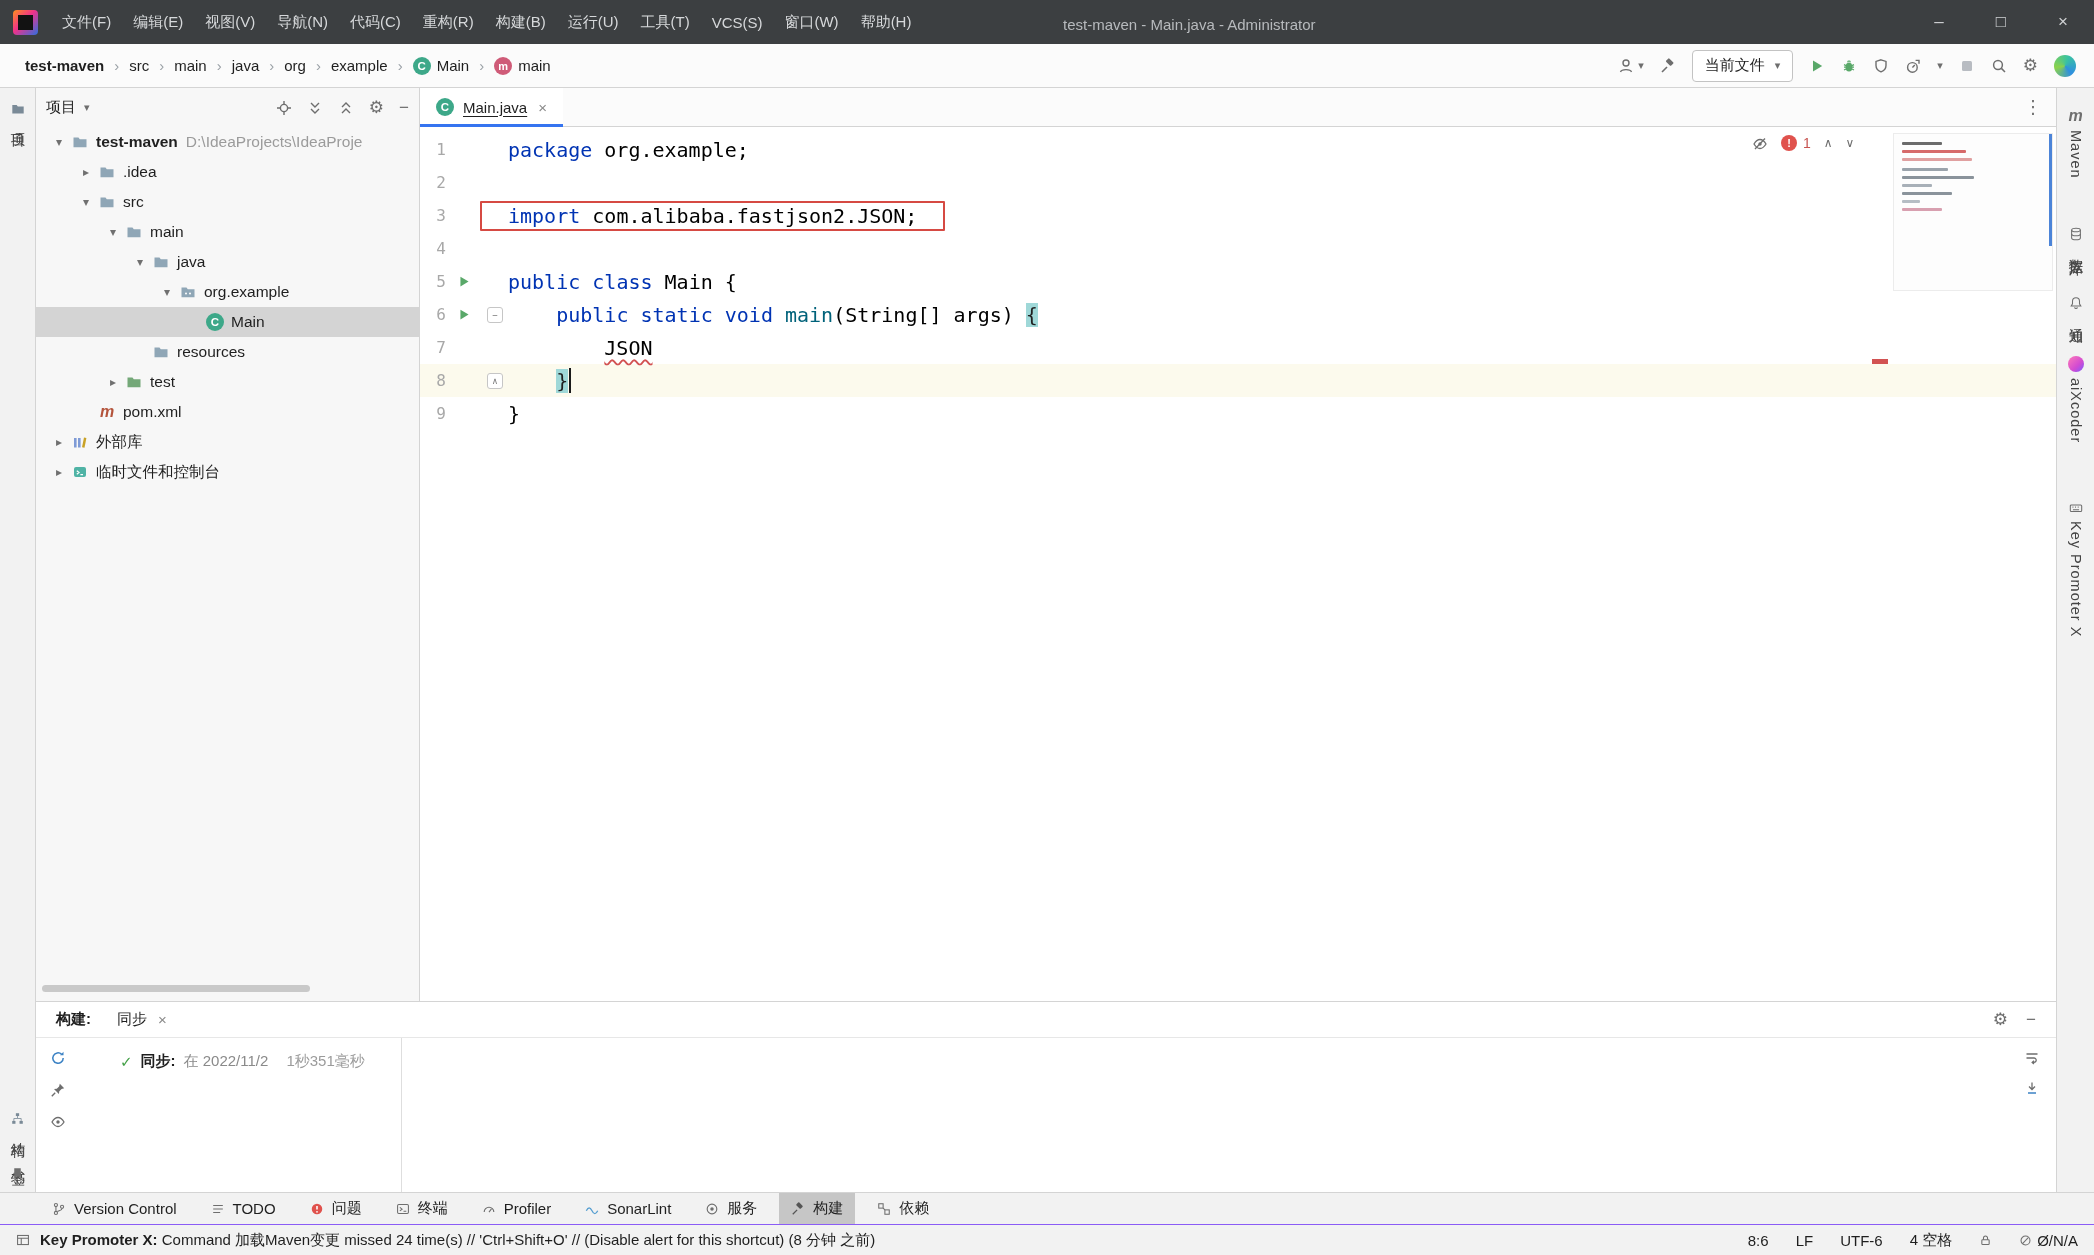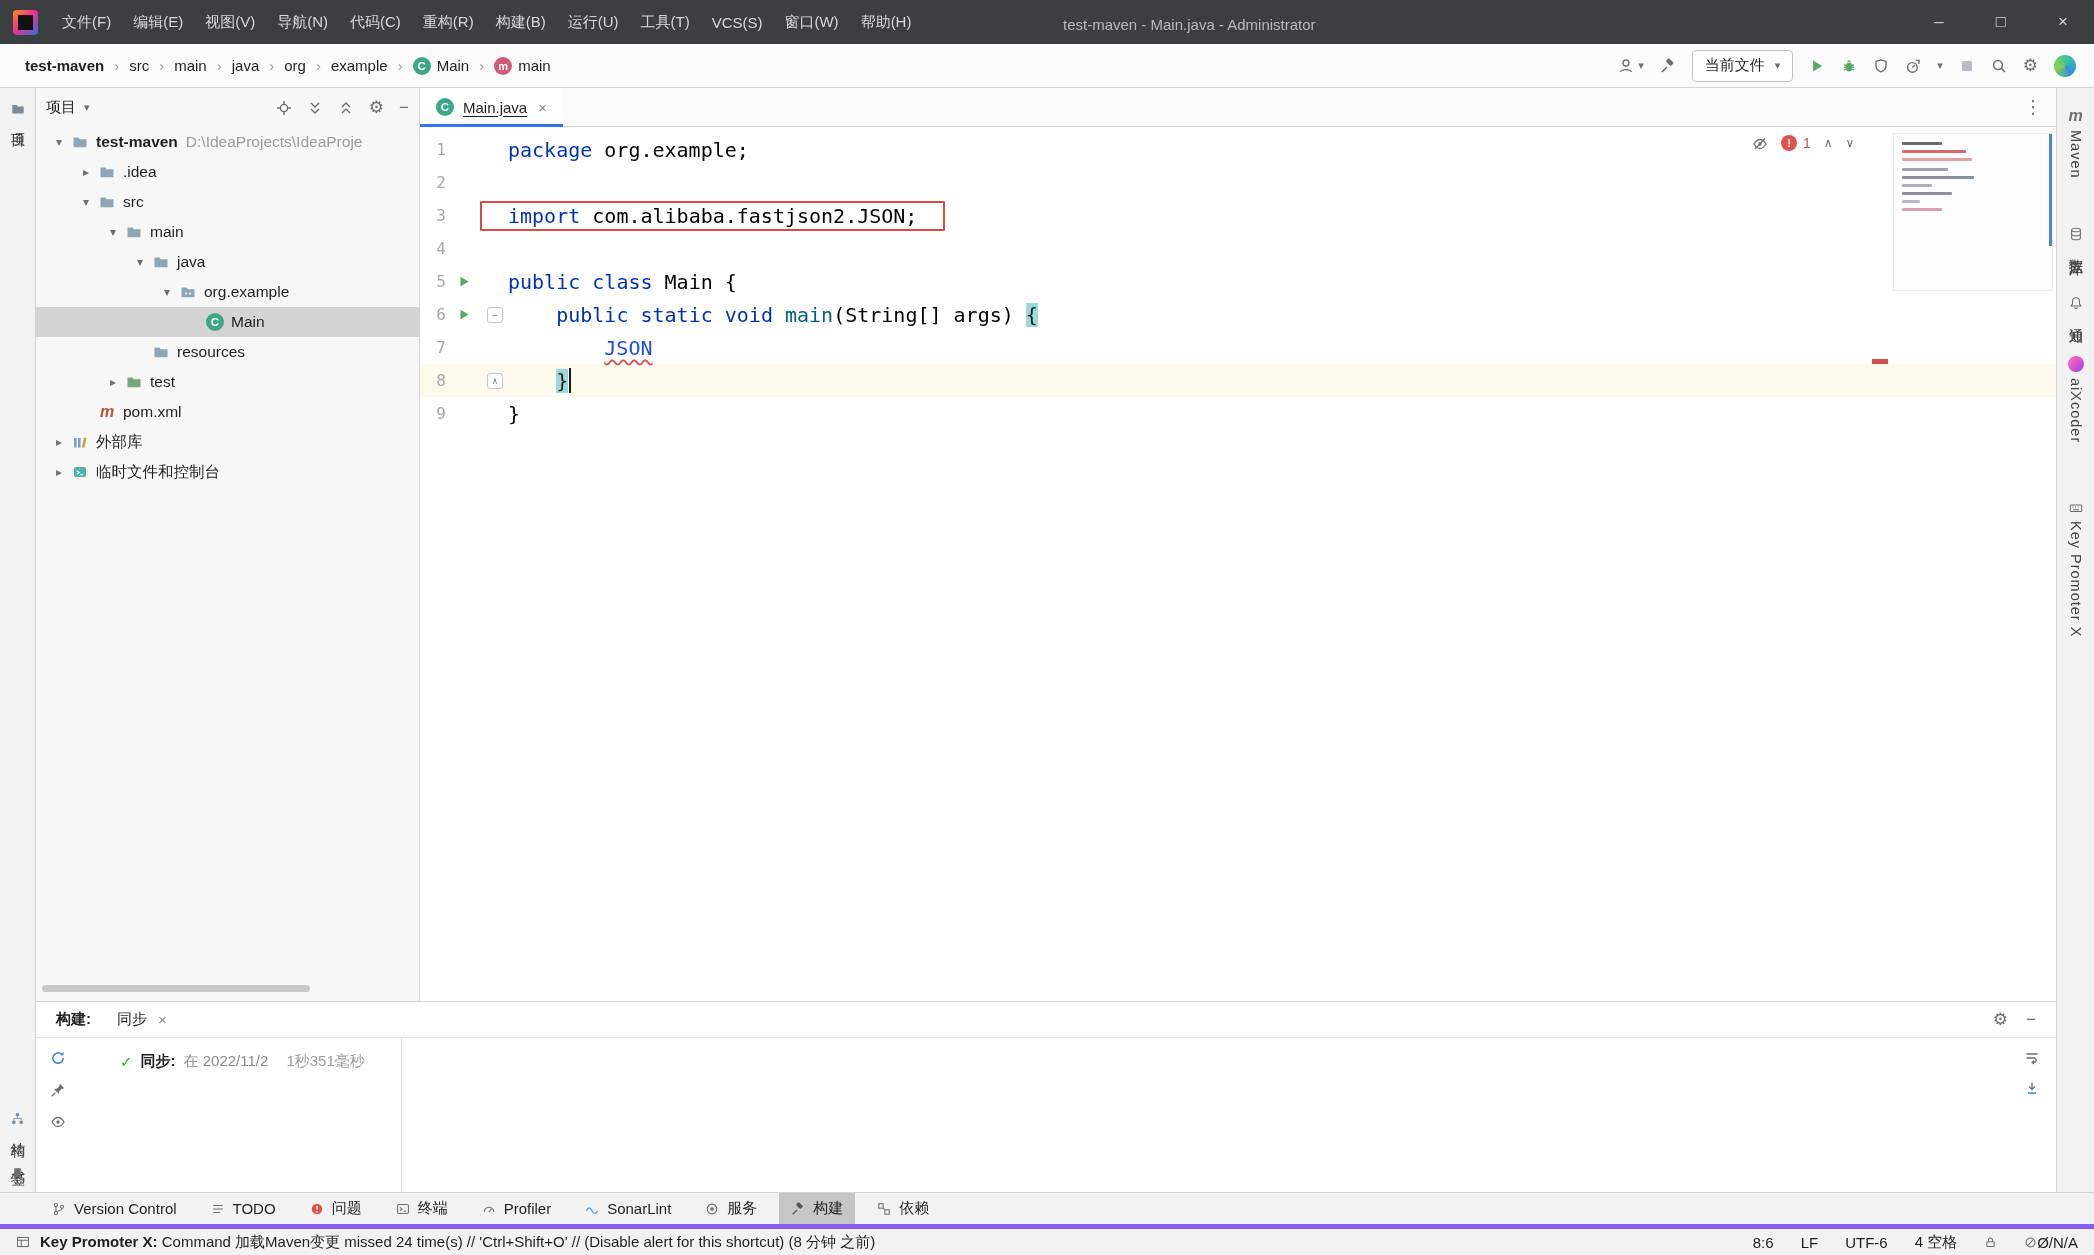--- a/index.html
+++ b/index.html
@@ -63,21 +63,21 @@
   .ed-row{height:33px;display:flex;align-items:center}
   .ed-row.cur{background:#fcfaed}
   .ln{width:26px;text-align:right;color:#a8a8a8;font-size:16px;flex:none}
   .gut-run{width:36px;display:flex;justify-content:center;flex:none}
   .gut-fold{width:26px;display:flex;justify-content:center;flex:none}
   .code{white-space:pre;display:flex;align-items:center}
   .code span{white-space:pre}
   .kw{color:#0033b3}
   .fn{color:#00627a}
   .pl{color:#000}
-  .err{color:#1d4ed8;text-decoration:underline wavy #d25252 1.5px;text-underline-offset:4px}
+  .err{color:#000000;text-decoration:underline wavy #d25252 1.5px;text-underline-offset:4px}
   .br{background:#9fd8d8}
   .red-box{display:inline-flex;border:2px solid #d64a43;padding:1px 26px;margin-left:-28px;border-radius:1px}
   .caret{width:2px;height:25px;background:#1a1a1a;display:inline-block;margin-left:1px}
   .fold-box{width:14px;height:14px;border:1px solid #c6c6c6;border-radius:3px;background:#fff;color:#777;font-size:9px;display:flex;align-items:center;justify-content:center}
   .inspect{position:absolute;top:8px;left:1332px;display:flex;align-items:center;gap:13px;color:#6e6e6e}
   .err-badge{width:16px;height:16px;border-radius:50%;background:#e0524d;color:#fff;font-size:11px;font-weight:bold;display:flex;align-items:center;justify-content:center}
   .err-count{color:#c75450;font-size:14px;margin-left:-7px}
   .ud{font-size:12px;color:#6e6e6e}
   .minimap{position:absolute;top:6px;left:1473px;width:160px;height:158px;background:#fdfdfd;border:1px solid #ececec;box-sizing:border-box}
   .mm-bar{position:absolute;left:8px;height:3px;border-radius:1px}
@@ -96,21 +96,21 @@
   .chk{color:#43a047;font-weight:bold;font-size:15px}
   .dur{color:#9b9b9b;margin-left:10px}
   .build-right{position:absolute;right:16px;top:12px;display:flex;flex-direction:column;gap:14px}
 
   
   .bottombar{position:absolute;top:1192px;left:0;width:2094px;height:32px;background:#f2f2f2;border-top:1px solid #d4d4d4;box-sizing:border-box;display:flex;align-items:center;padding-left:40px;gap:10px;font-size:15px}
   .bb-item{display:flex;align-items:center;gap:8px;height:32px;padding:0 12px}
   .bb-item.active{background:#c6c6c6}
 
   
-  .statusbar{position:absolute;top:1224px;left:0;width:2094px;height:31px;background:#f2f2f2;border-top:5px solid #8b5cf6;box-sizing:border-box;display:flex;align-items:center;padding:0 16px;font-size:15px;color:#1f1f1f;gap:10px}
+  .statusbar{position:absolute;top:1224px;left:0;width:2094px;height:31px;background:#f2f2f2;border-top:1px solid #8b5cf6;box-sizing:border-box;display:flex;align-items:center;padding:0 16px;font-size:15px;color:#1f1f1f;gap:10px}
   .sb-right{margin-left:auto;display:flex;align-items:center;gap:27px}
 </style>
 </head>
 <body>
 
 <div class="titlebar">
   <div class="ij-logo"></div>
   <div class="menu-item">文件(F)</div>
   <div class="menu-item">编辑(E)</div>
   <div class="menu-item">视图(V)</div>
@@ -622,21 +622,21 @@
   </span>
   <span class="sb-right">
     <span>8:6</span>
     <span>LF</span>
     <span>UTF-6</span>
     <span>4 空格</span>
     <svg class="svgi" viewBox="0 0 16 16" style="width:13px;height:13px">
         <rect x="3.5" y="7" width="9" height="6" rx="1" fill="none" stroke="#6e6e6e" stroke-width="1.3"></rect>
         <path d="M5.5 7V5a2.5 2.5 0 0 1 5 0v2" fill="none" stroke="#6e6e6e" stroke-width="1.3"></path>
       </svg>
-    <span style="display:flex;align-items:center;">
+    <span style="display:flex;align-items:center;gap:5px">
       <svg class="svgi" viewBox="0 0 16 16" style="width:13px;height:13px">
           <circle cx="8" cy="8" r="5.5" fill="none" stroke="#6e6e6e" stroke-width="1.3"></circle>
           <path d="M4.3 11.7L11.7 4.3" stroke="#6e6e6e" stroke-width="1.3"></path>
         </svg>
       <span>Ø/N/A</span>
     </span>
   </span>
 </div>
 
 </body></html>

